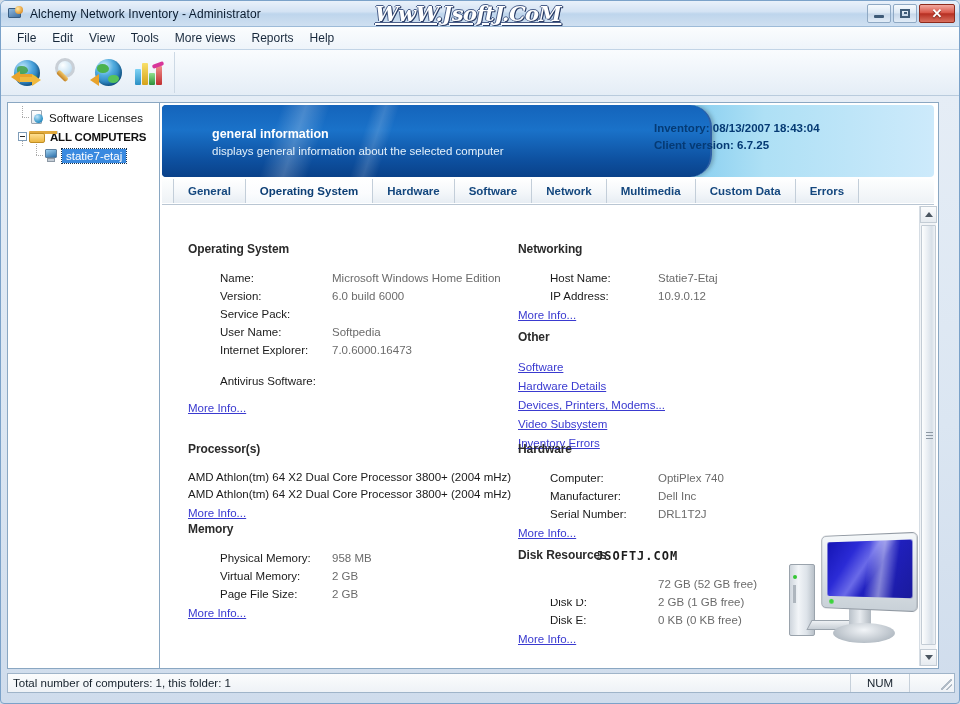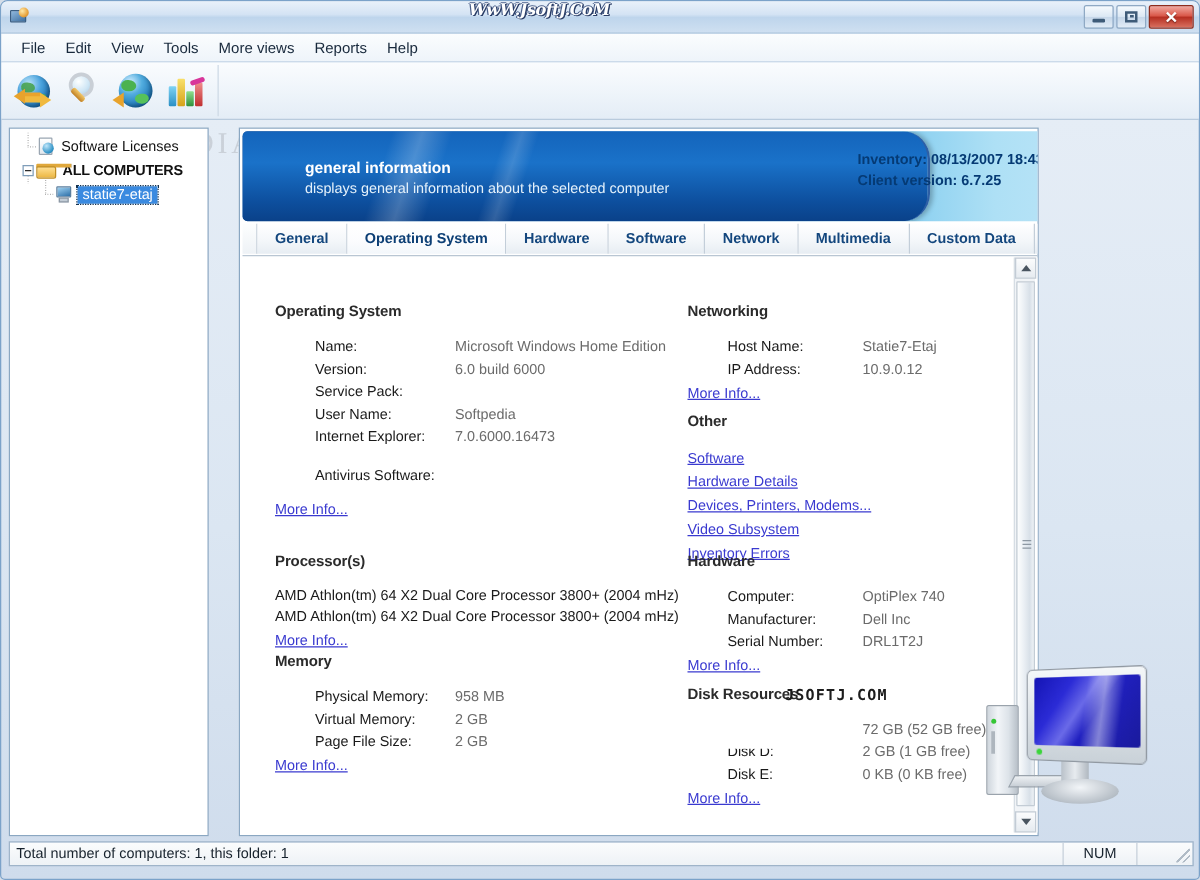--- a/index.html
+++ b/index.html
@@ -41,22 +41,23 @@
     background: radial-gradient(circle at 35% 35%, #ffe9a8, #e8a33d 60%, #c2711a);
     border-radius:50%;
   }
   .titlebar .title {
     font-size: 12px; color:#0a1b2e; font-weight:400;
     letter-spacing:.1px; white-space:nowrap;
   }
   .wm-title {
     position:absolute; left:374px; top:0;
     font-family:"DejaVu Serif", serif;
-    font-size:13px; font-weight:bold; font-style:italic;
+    font-size:21px; font-weight:bold; font-style:italic;
     color:#ffffff;
+    text-decoration: underline;
     text-shadow: 1px 1px 0 #2a3d66, -1px 0 0 #4a5f8a, 0 -1px 0 #4a5f8a, 1px 0 0 #2a3d66;
     letter-spacing:-0.5px;
     white-space:nowrap;
   }
   .winbtns { position:absolute; right:6px; top:3px; display:flex; gap:2px; }
   .winbtn {
     width:24px; height:19px; border:1px solid #8fa9c4;
     background: linear-gradient(180deg,#f6fafd 0%,#dce8f4 48%,#c6d7e9 52%,#e1ecf7 100%);
     border-radius:2px; display:flex; align-items:center; justify-content:center;
   }
@@ -206,21 +207,21 @@
   .tlabel.sel {
     background:#3a8ae0; color:#fff; padding:1px 4px;
     outline:1px dotted #15324f; outline-offset:0px;
   }
   .splitter {
     position:absolute; left:167px; top:101px; width:6px; height:567px;
   }
 
   
   .panel {
-    position:absolute; left:190px; top:101px; width:640px; height:567px;
+    position:absolute; left:158px; top:101px; width:780px; height:567px;
     background:#fff; border:1px solid #8aa7c2;
     overflow:hidden;
   }
   .hdr {
     position:absolute; left:2px; top:2px; width:772px; height:72px;
     background: linear-gradient(90deg,#0a4fa0 0%,#1366bd 30%, #1d7ad2 48%, #6fc3ec 62%, #aee0f5 78%, #cdeafb 100%);
     border-radius: 4px;
     overflow:hidden;
   }
   .hdr .leftpill {
@@ -386,20 +387,21 @@
 </head>
 <body>
 
 <div id="app">
 
   <div class="titlebar">
     <span class="ticon">
       <span class="mon"></span>
         <span class="glow"></span>
     </span>
+    <span class="title">Alchemy Network Inventory - Administrator</span>
     <span class="wm-title">WwW.JsoftJ.CoM</span>
     <div class="winbtns">
       <div class="winbtn">
           <span class="g-min"></span>
         </div>
       <div class="winbtn">
           <span class="g-max">
             <i></i>
           </span>
         </div>

